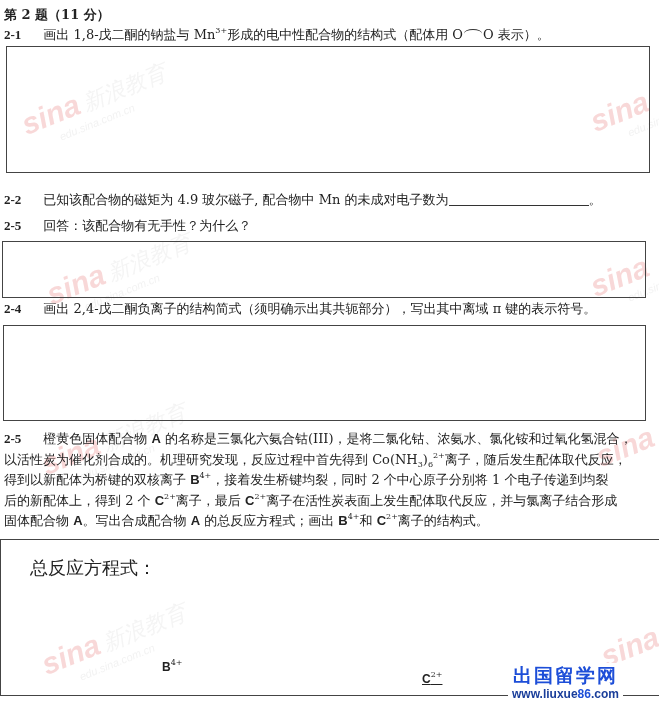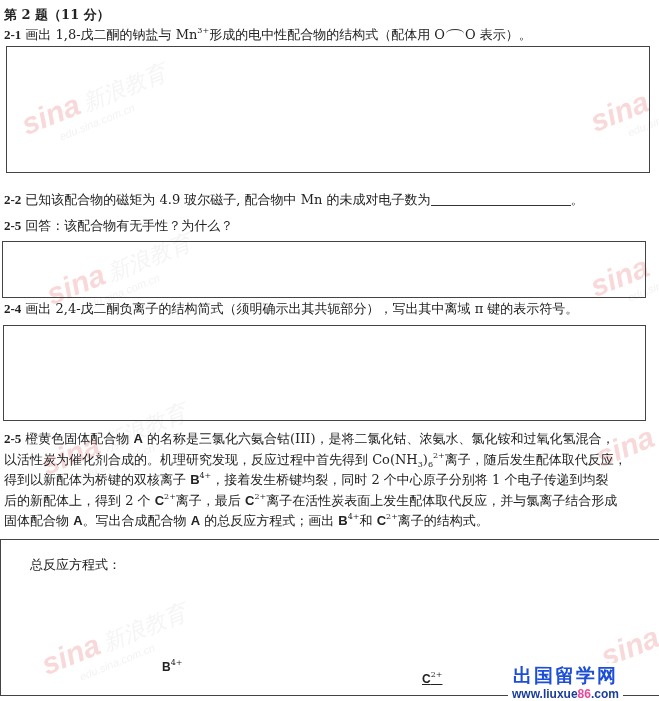--- a/index.html
+++ b/index.html
@@ -2,35 +2,35 @@
 <html><head>
 <meta charset="utf-8">
 <style>
   html, body { margin: 0; padding: 0; }
   body {
     width: 659px; height: 701px; background: #ffffff; position: relative; overflow: hidden;
     font-family: "DejaVu Serif", "Liberation Serif", serif; color: #222; font-size: 13px;
   }
   .abs { position: absolute; }
   .line { position: absolute; left: 4px; white-space: nowrap; font-size: 13px; line-height: 18px; }
-  .qnum { font-weight: bold; font-family: "Liberation Serif", serif; margin-right: 4px; }
+  .qnum { font-weight: bold; font-family: "Liberation Serif", serif; margin-right: 22px; }
   .bold-sans { font-family: "Liberation Sans", sans-serif; font-weight: bold; }
   sup { font-size: 8px; line-height: 0; vertical-align: 6px; }
   sub { font-size: 8px; line-height: 0; vertical-align: -3px; }
   .box { position: absolute; border: 1.3px solid #444; box-sizing: border-box; }
   .blank { display: inline-block; width: 140px; border-bottom: 1px solid #333; height: 12px; vertical-align: -2px; }
   .para { position: absolute; left: 4px; width: 652px; font-size: 13px; line-height: 20.5px; text-align: justify; }
   .watermark { position: absolute; color: #f2c9c9; opacity: 0.55; transform: rotate(-22deg); pointer-events: none; font-family: "Liberation Sans", sans-serif; }
   .wm-big { font-size: 30px; font-weight: bold; font-style: italic; color: #f3b9b9; }
   .wm-cn { font-size: 22px; color: #ececec; margin-left: 4px; font-style: italic; }
   .wm-sub { font-size: 11px; color: #e8e8e8; display: block; margin-left: 30px; font-style: italic; }
   .logo-site { position: absolute; left: 508px; top: 663px; text-align: center; }
   .logo-cn { font-family: "DejaVu Sans", sans-serif; font-size: 19px; color: #1d4ed8; letter-spacing: 2px; font-weight: bold; }
   .logo-url { font-family: "Liberation Sans", sans-serif; font-size: 12px; color: #1a3e9a; font-weight: bold; margin-top: -2px; }
-  .logo-url .red { color: #ec4899; }
+  .logo-url .red { color: #1d4ed8; }
   .arc { display: inline-block; width: 18px; height: 8px; border-top: 1.3px solid #333; border-radius: 50% 50% 0 0; vertical-align: 1px; margin: 0 1px; }
 </style>
 </head>
 <body>
 
 <div class="watermark" style="left:20px; top:80px;">
   <span class="wm-big">sina</span><span class="wm-cn">新浪教育</span>
   <span class="wm-sub">edu.sina.com.cn</span>
 </div>
 <div class="watermark" style="left:590px; top:85px;">
@@ -85,21 +85,21 @@
 
 <div class="para" style="top:429px;">
   <div><span class="qnum">2-5</span><span>橙黄色固体配合物 </span><span class="bold-sans">A</span><span> 的名称是三氯化六氨合钴(III)，是将二氯化钴、浓氨水、氯化铵和过氧化氢混合，</span></div>
   <div><span>以活性炭为催化剂合成的。机理研究发现，反应过程中首先得到 Co(NH</span><sub>3</sub><span>)</span><sub>6</sub><sup>2+</sup><span>离子，随后发生配体取代反应，</span></div>
   <div><span>得到以新配体为桥键的双核离子 </span><span class="bold-sans">B</span><sup>4+</sup><span>，接着发生桥键均裂，同时 2 个中心原子分别将 1 个电子传递到均裂</span></div>
   <div><span>后的新配体上，得到 2 个 </span><span class="bold-sans">C</span><sup>2+</sup><span>离子，最后 </span><span class="bold-sans">C</span><sup>2+</sup><span>离子在活性炭表面上发生配体取代反应，并与氯离子结合形成</span></div>
   <div><span>固体配合物 </span><span class="bold-sans">A</span><span>。写出合成配合物 </span><span class="bold-sans">A</span><span> 的总反应方程式；画出 </span><span class="bold-sans">B</span><sup>4+</sup><span>和 </span><span class="bold-sans">C</span><sup>2+</sup><span>离子的结构式。</span></div>
 </div>
 
 <div class="box" style="left:0px; top:539px; width:659px; height:157px; border-left:1.3px solid #444; border-right:none;"></div>
-<div class="abs" style="left:30px; top:556px; font-size:13px;">总反应方程式：</div>
+<div class="abs" style="left:30px; top:556px; font-size:18px;">总反应方程式：</div>
 <div class="abs" style="left:162px; top:660px; font-size:12px;">
   <span class="bold-sans">B</span><sup>4+</sup>
 </div>
 <div class="abs" style="left:422px; top:672px; font-size:12px;text-decoration:underline;">
   <span class="bold-sans">C</span><sup>2+</sup>
 </div>
 
 <div class="logo-site" style="background:#fff; padding:0 4px;">
   <div class="logo-cn">出国留学网</div>
   <div class="logo-url"><span>www.liuxue</span><span class="red">86</span><span>.com</span></div>

